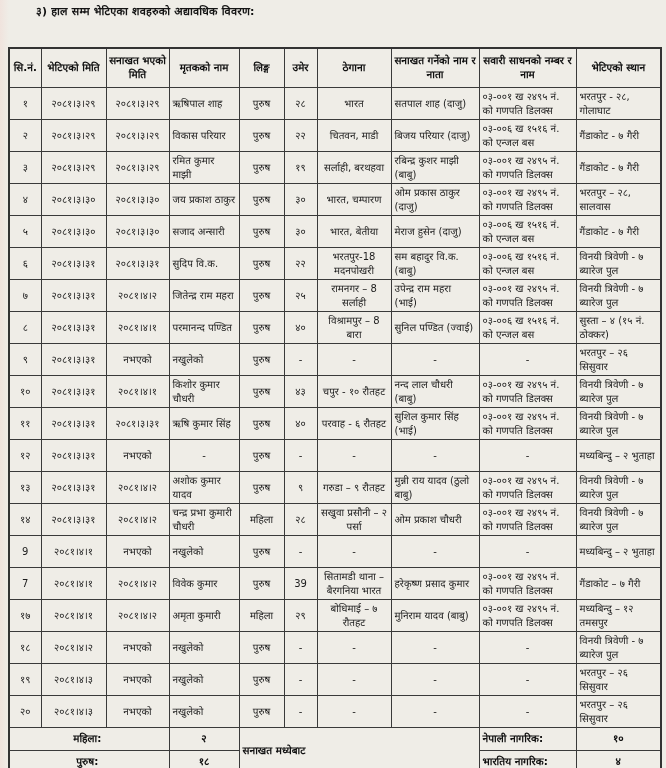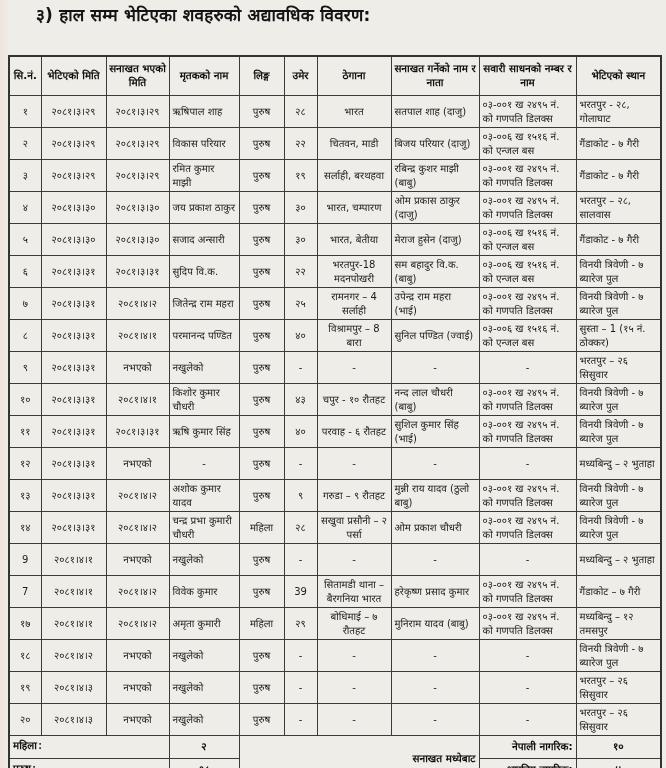--- a/index.html
+++ b/index.html
@@ -5,21 +5,21 @@
   html,body{margin:0;padding:0;}
   body{
     width:666px;height:768px;
     background:linear-gradient(90deg,#f0e3dd 0px,#efede7 9px,#efede7 100%);
     font-family:"DejaVu Sans","Liberation Sans",sans-serif;
     color:#191919;
     -webkit-font-smoothing:antialiased;
   }
   .page{padding:2px 6px 2px 8px;}
   .title{
-    font-weight:bold;font-size:17px;
+    font-weight:bold;font-size:11px;
     padding-left:28px;margin:1px 0 3px 0;
     letter-spacing:.2px;color:#141414;
   }
   table{
     border-collapse:collapse;width:652px;table-layout:fixed;
     background:transparent;
     margin-top:29px;
   }
   th,td{
     border:1px solid #3a3a3a;
@@ -31,22 +31,22 @@
   table{border:2px solid #333;}
   th{
     font-weight:bold;font-size:10.3px;text-align:center;
     padding:4px 2px;height:30px;color:#111;
   }
   tbody td{height:27px;}
   .c0,.c1,.c2,.c4,.c5,.c6{text-align:center;}
   .c3,.c7,.c8,.c9{text-align:left;}
   td.dash{text-align:center;}
   tfoot td{height:18px;font-weight:bold;font-size:10.3px;color:#111;}
-  tfoot .lab{text-align:right;}
-  tfoot .r{text-align:left;padding-right:7px;font-family:Liberation Mono, monospace;}
+  tfoot .lab{text-align:left;}
+  tfoot .r{text-align:center;padding-right:7px;}
   tfoot .val{text-align:center;}
 </style>
 </head>
 <body>
 
 <div class="page">
   <div class="title">३)   हाल सम्म भेटिएका शवहरुको अद्यावधिक विवरण:</div>
 
   <table>
     <colgroup>
@@ -148,36 +148,36 @@
           <td class="c8">०३-००६ ख १५१६ नं. को एन्जल बस</td>
           <td class="c9">विनयी त्रिवेणी - ७ ब्यारेज पुल</td>
         </tr>
         <tr>
           <td class="c0">७</td>
           <td class="c1">२०८१।३।३१</td>
           <td class="c2">२०८१।४।२</td>
           <td class="c3">जितेन्द्र राम महरा</td>
           <td class="c4">पुरुष</td>
           <td class="c5">२५</td>
-          <td class="c6">रामनगर – 4 सर्लाही</td>
+          <td class="c6">रामनगर – 8 सर्लाही</td>
           <td class="c7">उपेन्द्र राम महरा (भाई)</td>
           <td class="c8">०३-००१ ख २४९५ नं. को गणपति डिलक्स</td>
           <td class="c9">विनयी त्रिवेणी - ७ ब्यारेज पुल</td>
         </tr>
         <tr>
           <td class="c0">८</td>
           <td class="c1">२०८१।३।३१</td>
           <td class="c2">२०८१।४।१</td>
           <td class="c3">परमानन्द पण्डित</td>
           <td class="c4">पुरुष</td>
           <td class="c5">४०</td>
           <td class="c6">विश्रामपुर – 8 बारा</td>
           <td class="c7">सुनिल पण्डित (ज्वाई)</td>
           <td class="c8">०३-००६ ख १५१६ नं. को एन्जल बस</td>
-          <td class="c9">सुस्ता – 1 (१५ नं. ठोक्कर)</td>
+          <td class="c9">सुस्ता – ४ (१५ नं. ठोक्कर)</td>
         </tr>
         <tr>
           <td class="c0">९</td>
           <td class="c1">२०८१।३।३१</td>
           <td class="c2">नभएको</td>
           <td class="c3">नखुलेको</td>
           <td class="c4">पुरुष</td>
           <td class="c5 dash">-</td>
           <td class="c6 dash">-</td>
           <td class="c7 dash">-</td>

